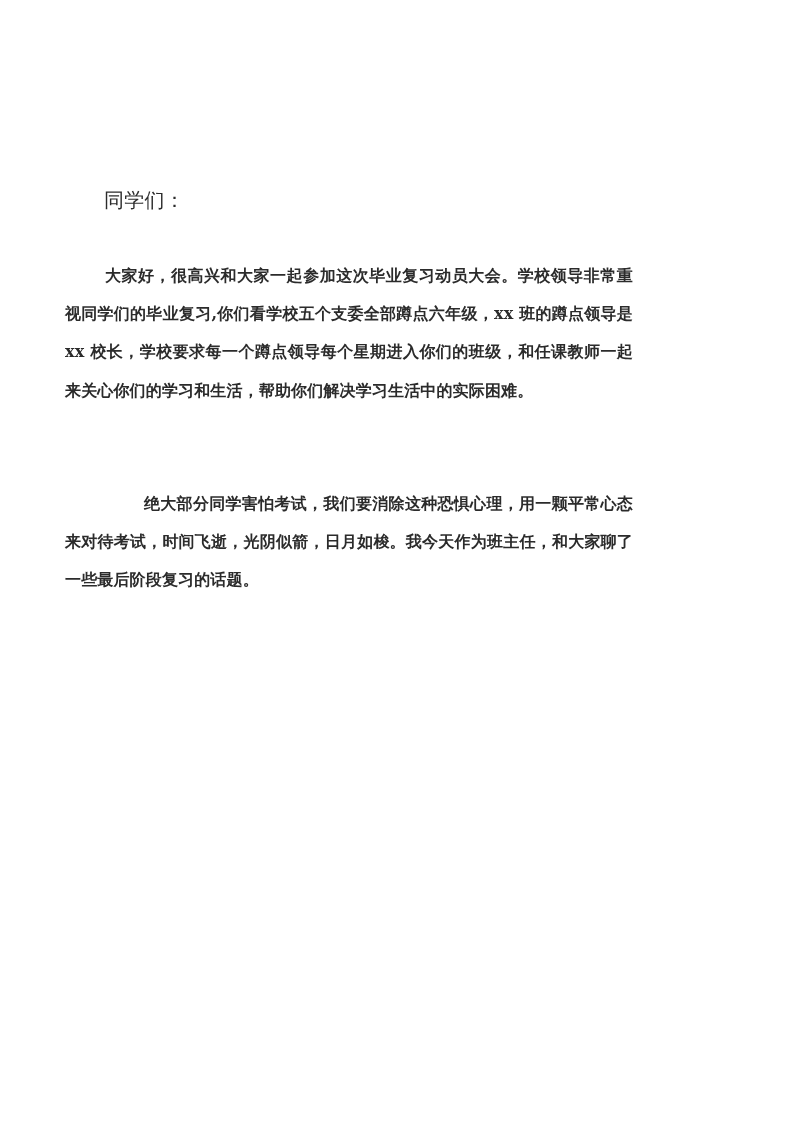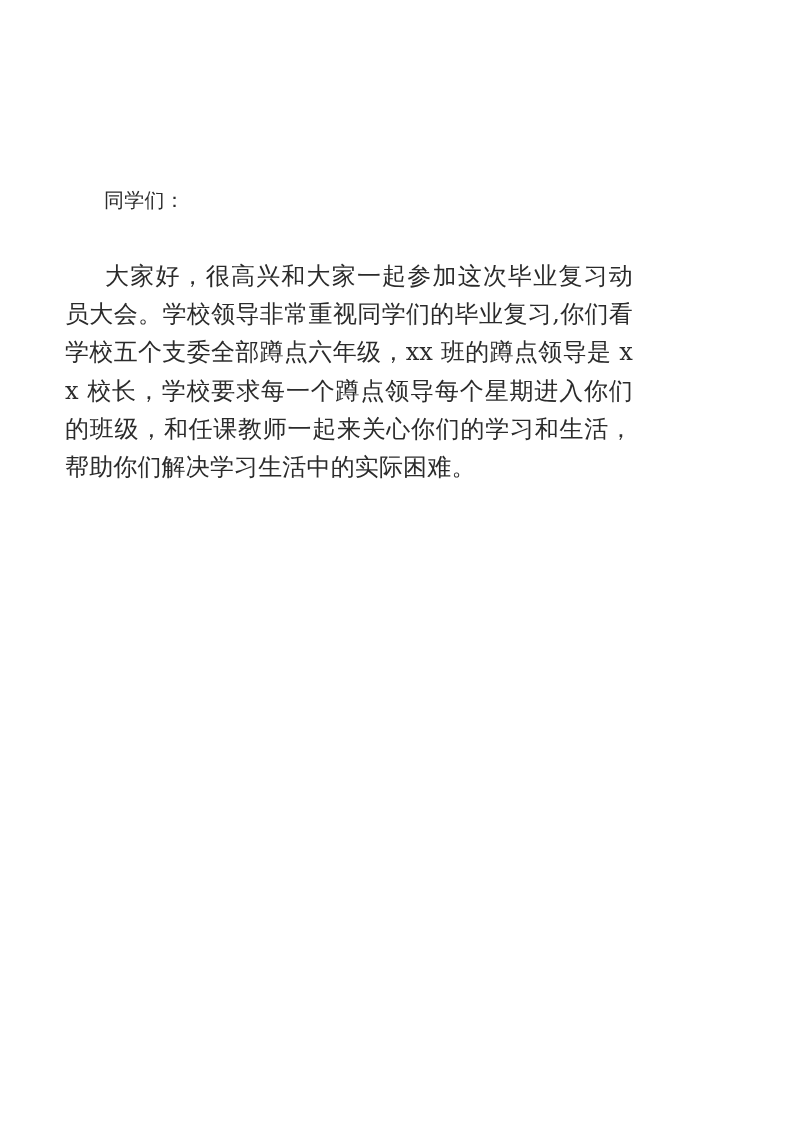--- a/index.html
+++ b/index.html
@@ -26,29 +26,30 @@
   }
   .salutation {
     font-size: 20px;
     line-height: 38px;
     color: #2b2b2b;
     text-indent: 39px;
     margin: 0;
     letter-spacing: 0.2px;
   }
   .para {
-    font-size: 24px;
+    font-size: 16px;
     line-height: 38.2px;
     color: #2b2b2b;
     text-align: justify;
     text-justify: inter-ideograph;
     text-indent: 40px;
     margin: 0;
     letter-spacing: 0.15px;
     word-break: break-all;
+    font-weight: bold;
   }
   .para.deep-indent {
     text-indent: 79px;
   }
   .gap-1 { height: 38px; }
   .gap-2 { height: 37px; }
   .gap-3 { height: 38px; }
 </style>
 </head>
 <body>
@@ -60,15 +61,16 @@
 
     <div class="gap-1"></div>
 
     <p class="para">大家好，很高兴和大家一起参加这次毕业复习动员大会。学校领导非常重视同学们的毕业复习,你们看学校五个支委全部蹲点六年级，xx 班的蹲点领导是 xx 校长，学校要求每一个蹲点领导每个星期进入你们的班级，和任课教师一起来关心你们的学习和生活，帮助你们解决学习生活中的实际困难。</p>
 
     <div class="gap-2"></div>
 
 
     <div class="gap-3"></div>
 
+    <p class="para deep-indent">绝大部分同学害怕考试，我们要消除这种恐惧心理，用一颗平常心态来对待考试，时间飞逝，光阴似箭，日月如梭。我今天作为班主任，和大家聊了一些最后阶段复习的话题。</p>
 
   </div>
 </div>
 
 </body></html>

